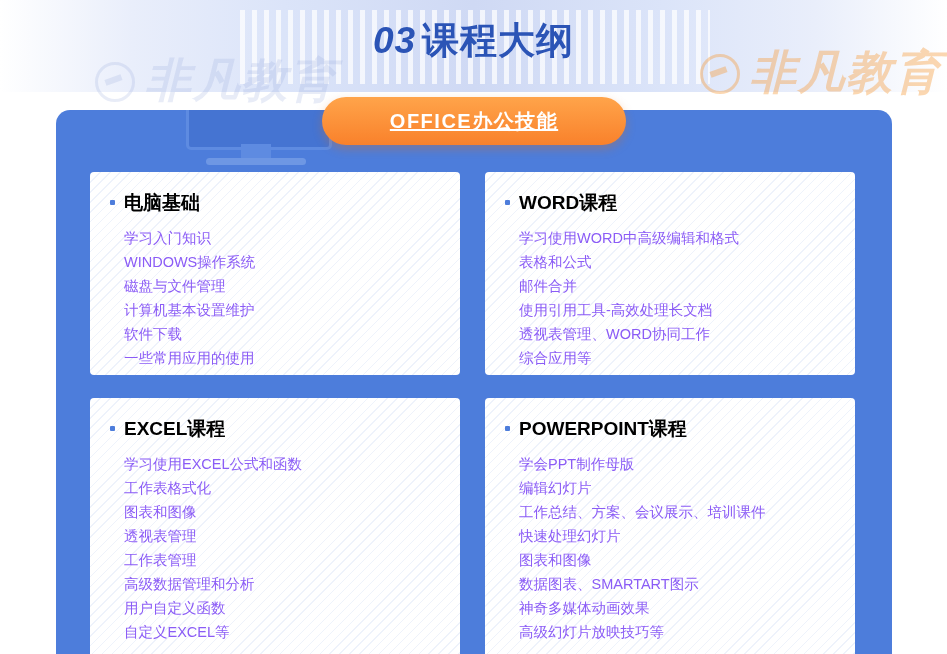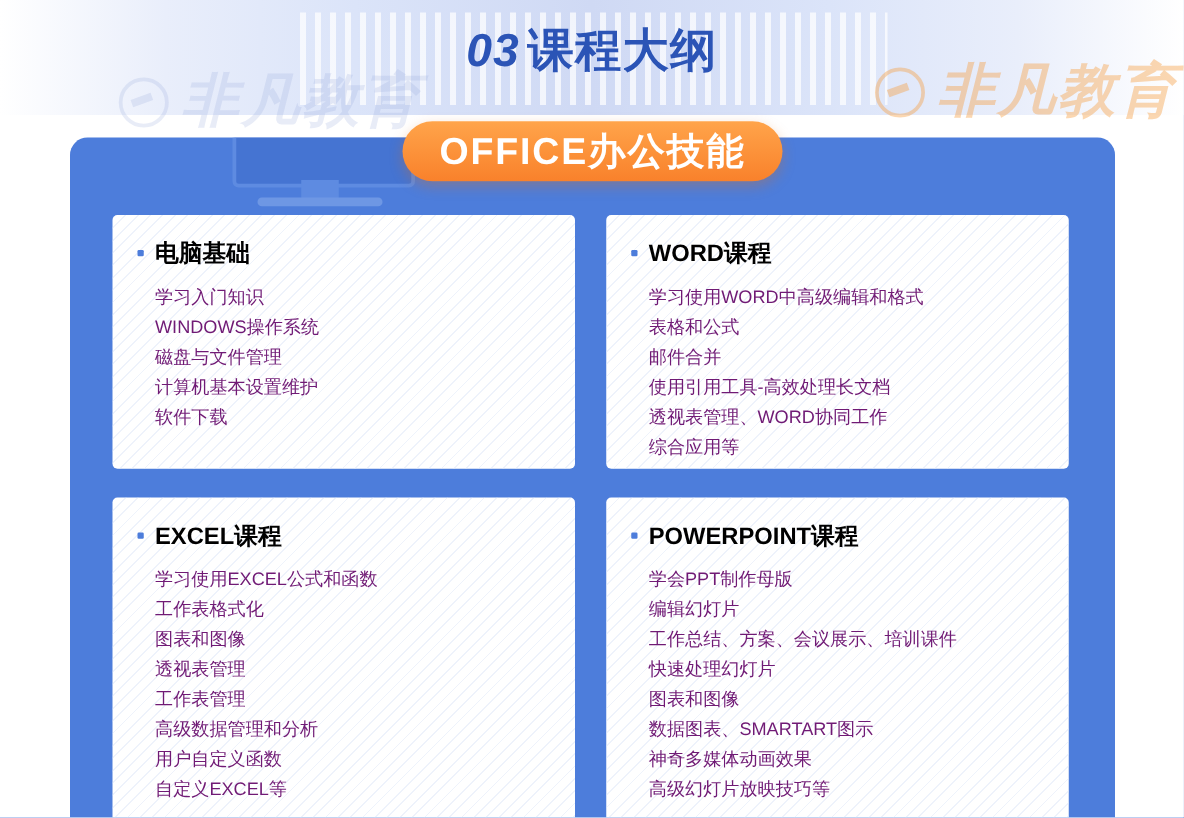--- a/index.html
+++ b/index.html
@@ -152,23 +152,24 @@
     border-radius: 24px;
     background: linear-gradient(180deg, #ffa44a 0%, #f9812b 100%);
     box-shadow: 0 4px 10px rgba(215,110,30,0.35);
     z-index: 5;
     display: flex;
     align-items: center;
     justify-content: center;
   }
   .pill-text {
     color: #ffffff;
-    font-size: 30px;
+    font-size: 20px;
     font-weight: bold;
     letter-spacing: 1.5px;
+    text-decoration: underline;
   }
   
   .cards {
     position: absolute;
     left: 90px;
     top: 172px;
     width: 768px;
     display: flex;
     flex-wrap: wrap;
     gap: 23px 25px;
@@ -214,21 +215,21 @@
   .card-list {
     position: relative;
     list-style: none;
     margin: 0;
     padding: 0 0 0 14px;
     z-index: 2;
   }
   .card-list li {
     font-size: 14.5px;
     line-height: 24px;
-    color: #701a75;
+    color: #8b5cf6;
     white-space: nowrap;
   }
 </style>
 </head>
 <body>
 
 <div class="page">
 
   <div class="header">
     <div class="header-stripes"></div>
@@ -260,20 +261,21 @@
   <div class="cards">
 
     <div class="card card-top">
       <div class="card-title">电脑基础</div>
       <ul class="card-list">
         <li>学习入门知识</li>
         <li>WINDOWS操作系统</li>
         <li>磁盘与文件管理</li>
         <li>计算机基本设置维护</li>
         <li>软件下载</li>
+        <li>一些常用应用的使用</li>
       </ul>
     </div>
 
     <div class="card card-top">
       <div class="card-title">WORD课程</div>
       <ul class="card-list">
         <li>学习使用WORD中高级编辑和格式</li>
         <li>表格和公式</li>
         <li>邮件合并</li>
         <li>使用引用工具-高效处理长文档</li>

